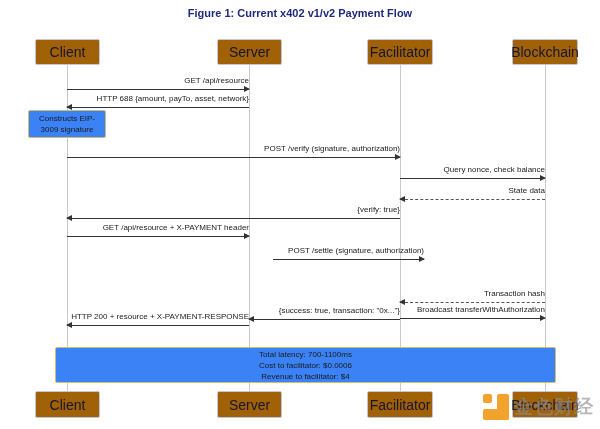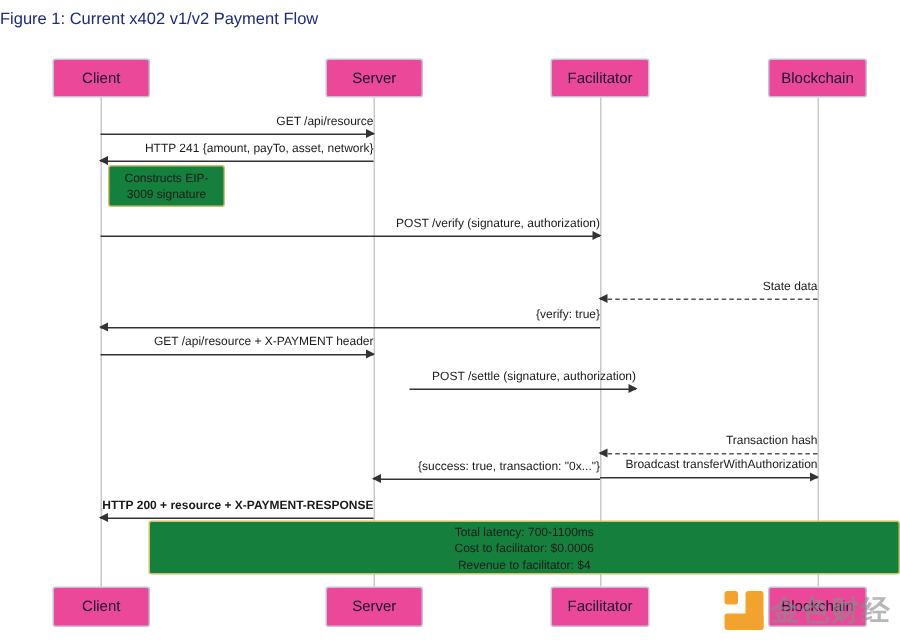--- a/index.html
+++ b/index.html
@@ -1,43 +1,43 @@
 <!DOCTYPE html>
 <html><head>
 <meta charset="utf-8">
 <style>
   html,body{margin:0;padding:0;background:#fff;}
   .stage{
     position:relative;width:600px;height:429px;background:#ffffff;overflow:hidden;
     font-family:"Liberation Sans","DejaVu Sans",sans-serif;color:#1a1a1a;
   }
   .title{
-    position:absolute;left:0;top:7px;width:600px;
-    font-size:11px;font-weight:normal;color:#1d2a7d;
+    position:absolute;left:0;top:7px;width:600px;text-align:center;
+    font-size:11px;font-weight:bold;color:#1d2a7d;
   }
   .lifeline{position:absolute;width:1px;background:#c9c9c9;top:65px;height:326px;}
   .actor{
-    position:absolute;height:26px;background:#ec4899;border:1px solid #c3c3dc;border-radius:2px;
+    position:absolute;height:26px;background:#a16207;border:1px solid #c3c3dc;border-radius:2px;
     display:flex;align-items:center;justify-content:center;
-    font-size:10px;color:#15152e;box-sizing:border-box;
+    font-size:14px;color:#15152e;box-sizing:border-box;
   }
   .msg{position:absolute;height:16px;}
   .msg-label{
     position:absolute;left:0;right:0;bottom:4px;text-align:right;
     font-size:8px;line-height:10px;white-space:nowrap;color:#1a1a1a;
   }
   .msg-line{position:absolute;left:0;right:0;bottom:0;height:0;border-top:1px solid #333;}
   .msg-line.dashed{border-top:1px dashed #555;}
   .ah{position:absolute;width:0;height:0;top:-4px;}
   .ah-right{right:-1px;border-left:6px solid #333;border-top:3.5px solid transparent;border-bottom:3.5px solid transparent;}
   .ah-left{left:-1px;border-right:6px solid #333;border-top:3.5px solid transparent;border-bottom:3.5px solid transparent;}
   .note{
-    position:absolute;background:#15803d;border:1px solid #cfc06a;border-radius:2px;
+    position:absolute;background:#3b82f6;border:1px solid #cfc06a;border-radius:2px;
     box-sizing:border-box;display:flex;flex-direction:column;align-items:center;justify-content:center;
-    font-size:8px;line-height:11px;text-align:center;color:#1a1a1a;margin-left:44px;
+    font-size:8px;line-height:11px;text-align:center;color:#1a1a1a;
   }
   .wm{position:absolute;left:483px;top:394px;display:flex;align-items:flex-end;}
   .wm-logo{position:relative;width:26px;height:26px;margin-right:5px;}
   .wm-logo div{position:absolute;background:#f2a32d;}
   .wm-sq{left:0;top:0;width:9px;height:9px;border-radius:2px;}
   .wm-rb{right:0;top:0;width:12px;height:26px;border-radius:2px;}
   .wm-bb{left:0;top:15px;width:26px;height:11px;border-radius:2px;}
   .wm-text{
     font-size:19px;font-weight:bold;letter-spacing:1px;
     color:rgba(138,138,144,0.62);white-space:nowrap;
@@ -61,35 +61,41 @@
   <div class="actor" style="left:512px;top:39px;width:66px;">Blockchain</div>
 
   <div class="msg" style="left:67px;top:74px;width:182px;">
     <div class="msg-label">GET /api/resource</div>
     <div class="msg-line">
         <span class="ah ah-right"></span>
       </div>
   </div>
 
   <div class="msg" style="left:67px;top:92px;width:182px;">
-    <div class="msg-label">HTTP 241 {amount, payTo, asset, network}</div>
+    <div class="msg-label">HTTP 688 {amount, payTo, asset, network}</div>
     <div class="msg-line">
         <span class="ah ah-left"></span>
       </div>
   </div>
 
   <div class="note" style="left:28px;top:110px;width:78px;height:28px;padding:2px;">Constructs EIP-3009 signature</div>
 
   <div class="msg" style="left:67px;top:142px;width:333px;">
     <div class="msg-label">POST /verify (signature, authorization)</div>
     <div class="msg-line">
         <span class="ah ah-right"></span>
       </div>
   </div>
 
+  <div class="msg" style="left:400px;top:163px;width:145px;">
+    <div class="msg-label">Query nonce, check balance</div>
+    <div class="msg-line">
+        <span class="ah ah-right"></span>
+      </div>
+  </div>
 
   <div class="msg" style="left:400px;top:184px;width:145px;">
     <div class="msg-label">State data</div>
     <div class="msg-line dashed">
         <span class="ah ah-left"></span>
       </div>
   </div>
 
   <div class="msg" style="left:67px;top:203px;width:333px;">
     <div class="msg-label">{verify: true}</div>
@@ -126,21 +132,21 @@
       </div>
   </div>
 
   <div class="msg" style="left:249px;top:304px;width:151px;">
     <div class="msg-label">{success: true, transaction: "0x..."}</div>
     <div class="msg-line">
         <span class="ah ah-left"></span>
       </div>
   </div>
 
-  <div class="msg" style="left:67px;top:330px;width:182px;font-weight:bold;">
+  <div class="msg" style="left:67px;top:310px;width:182px;">
     <div class="msg-label">HTTP 200 + resource + X-PAYMENT-RESPONSE</div>
     <div class="msg-line">
         <span class="ah ah-left"></span>
       </div>
   </div>
 
   <div class="note" style="left:55px;top:347px;width:501px;height:36px;">
     <div>Total latency: 700-1100ms</div>
     <div>Cost to facilitator: $0.0006</div>
     <div>Revenue to facilitator: $4</div>

